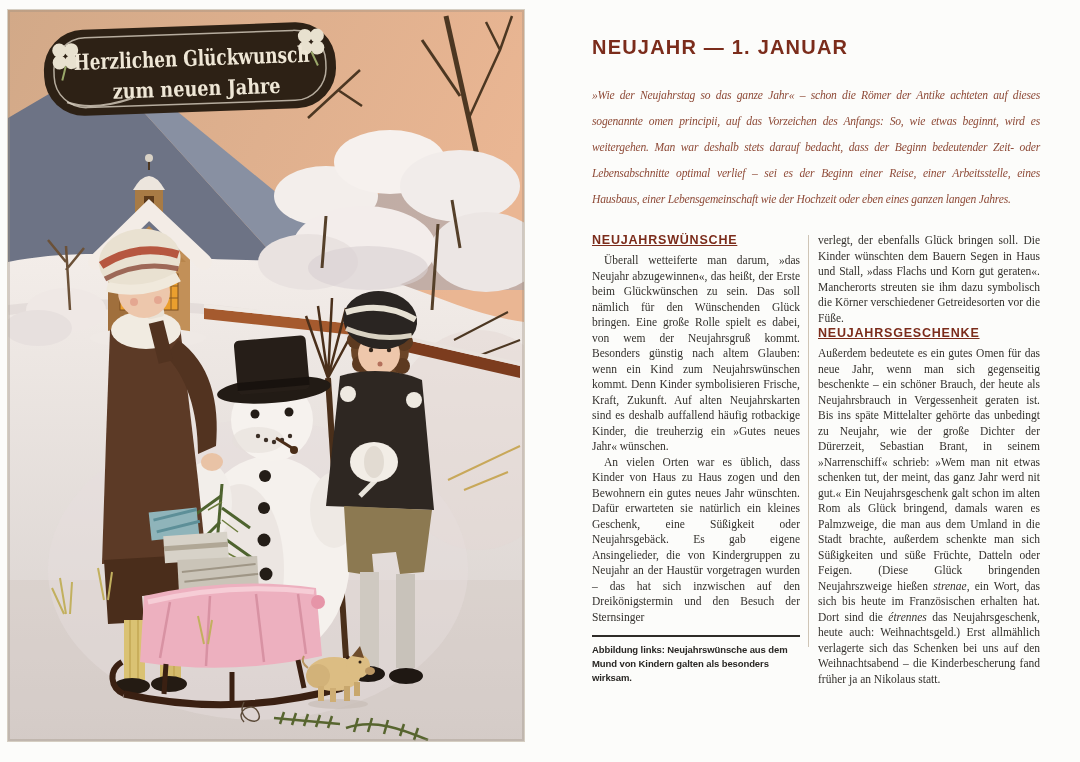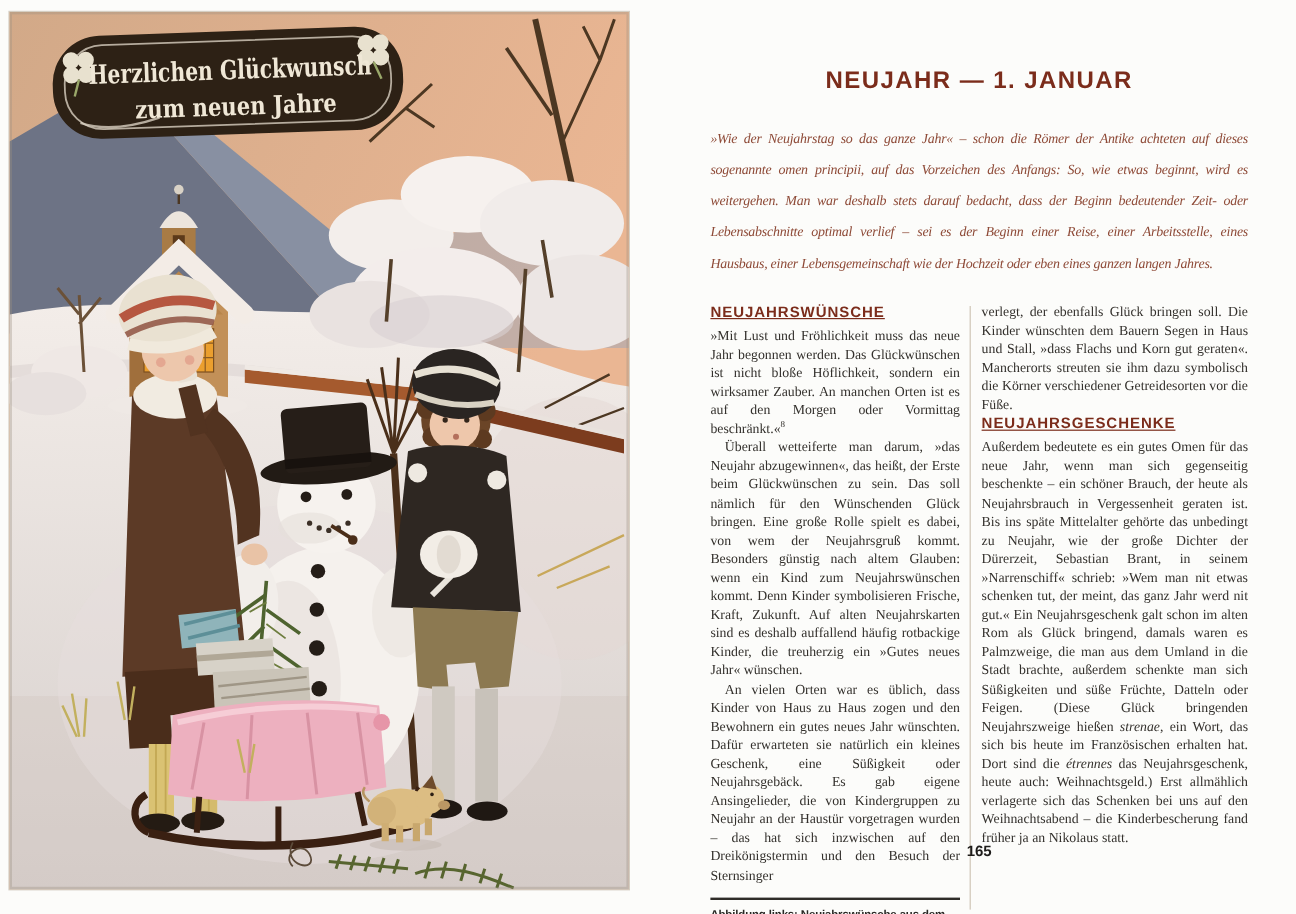--- a/index.html
+++ b/index.html
@@ -4,21 +4,21 @@
 <style>
   html,body{margin:0;padding:0;background:#e8e8e8;}
   .spread{position:relative;width:1080px;height:762px;background:#fcfcfa;overflow:hidden;
           font-family:"Liberation Serif",serif;}
   
   .postcard{position:absolute;left:8px;top:10px;width:516px;height:731px;background:#d8b291;
             box-shadow:0 0 0 1px #d5cec2;}
   .postcard svg{display:block;}
   
   .text-page{position:absolute;left:592px;top:0;width:448px;height:762px;}
-  .title{margin:56px 0 0 0;text-align:center;
+  .title{margin:36px 0 0 0;
          font:700 20px "Liberation Sans",sans-serif;letter-spacing:1.2px;color:#7b2c1b;}
   .intro{margin:24px 0 0 0;font-style:italic;font-size:11.6px;line-height:26px;
          letter-spacing:-0.2px;text-align:justify;color:#8e4a37;}
   .columns{display:flex;margin-top:20px;}
   .col-a{width:208px;}
   .divider{width:1px;background:#cfc5b6;margin:2px 9px 40px 8px;}
   .col-b{width:222px;}
   .section-heading{margin:0 0 6px 0;font:700 12.5px "Liberation Sans",sans-serif;
                    letter-spacing:.8px;color:#7b2c1b;text-decoration:underline;}
   .section-heading.second{}
@@ -292,34 +292,32 @@
   <div class="text-page">
 
     <h1 class="title">NEUJAHR — 1. JANUAR</h1>
 
     <p class="intro">»Wie der Neujahrstag so das ganze Jahr« – schon die Römer der Antike achteten auf dieses sogenannte omen principii, auf das Vorzeichen des Anfangs: So, wie etwas beginnt, wird es weitergehen. Man war deshalb stets darauf bedacht, dass der Beginn bedeutender Zeit- oder Lebensabschnitte optimal verlief – sei es der Beginn einer Reise, einer Arbeitsstelle, eines Hausbaus, einer Lebensgemeinschaft wie der Hochzeit oder eben eines ganzen langen Jahres.</p>
 
     <div class="columns">
 
       <div class="col-a">
         <h2 class="section-heading">NEUJAHRSWÜNSCHE</h2>
-        <p class="body-text"><span>»Mit Lust und Fröhlichkeit muss das neue Jahr begonnen werden. Das Glückwünschen ist nicht bloße Höflichkeit, sondern ein wirksamer Zauber. An manchen Orten ist es auf den Morgen oder Vormittag beschränkt.«</span><sup class="fn">8</sup></p>
         <p class="body-text indent">Überall wetteiferte man darum, »das Neujahr abzugewinnen«, das heißt, der Erste beim Glückwünschen zu sein. Das soll nämlich für den Wünschenden Glück bringen. Eine große Rolle spielt es dabei, von wem der Neujahrsgruß kommt. Besonders günstig nach altem Glauben: wenn ein Kind zum Neujahrswünschen kommt. Denn Kinder symbolisieren Frische, Kraft, Zukunft. Auf alten Neujahrskarten sind es deshalb auffallend häufig rotbackige Kinder, die treuherzig ein »Gutes neues Jahr« wünschen.</p>
         <p class="body-text indent">An vielen Orten war es üblich, dass Kinder von Haus zu Haus zogen und den Bewohnern ein gutes neues Jahr wünschten. Dafür erwarteten sie natürlich ein kleines Geschenk, eine Süßigkeit oder Neujahrsgebäck. Es gab eigene Ansingelieder, die von Kindergruppen zu Neujahr an der Haustür vorgetragen wurden – das hat sich inzwischen auf den Dreikönigstermin und den Besuch der Sternsinger</p>
         <div class="caption-block">
           <p class="caption">Abbildung links: Neujahrswünsche aus dem Mund von Kindern galten als besonders wirksam.</p>
         </div>
       </div>
 
       <div class="divider"></div>
 
       <div class="col-b">
         <p class="body-text">verlegt, der ebenfalls Glück bringen soll. Die Kinder wünschten dem Bauern Segen in Haus und Stall, »dass Flachs und Korn gut geraten«. Mancherorts streuten sie ihm dazu symbolisch die Körner verschiedener Getreidesorten vor die Füße.</p>
         <h2 class="section-heading second">NEUJAHRSGESCHENKE</h2>
         <p class="body-text"><span>Außerdem bedeutete es ein gutes Omen für das neue Jahr, wenn man sich gegenseitig beschenkte – ein schöner Brauch, der heute als Neujahrsbrauch in Vergessenheit geraten ist. Bis ins späte Mittelalter gehörte das unbedingt zu Neujahr, wie der große Dichter der Dürerzeit, Sebastian Brant, in seinem »Narrenschiff« schrieb: »Wem man nit etwas schenken tut, der meint, das ganz Jahr werd nit gut.« Ein Neujahrsgeschenk galt schon im alten Rom als Glück bringend, damals waren es Palmzweige, die man aus dem Umland in die Stadt brachte, außerdem schenkte man sich Süßigkeiten und süße Früchte, Datteln oder Feigen. (Diese Glück bringenden Neujahrszweige hießen </span><i>strenae</i><span>, ein Wort, das sich bis heute im Französischen erhalten hat. Dort sind die </span><i>étrennes</i><span> das Neujahrsgeschenk, heute auch: Weihnachtsgeld.) Erst allmählich verlagerte sich das Schenken bei uns auf den Weihnachtsabend – die Kinderbescherung fand früher ja an Nikolaus statt.</span></p>
       </div>
 
     </div>
 
-    <div class="pagenum">165</div>
   </div>
 
 </div>
 
 </body></html>

